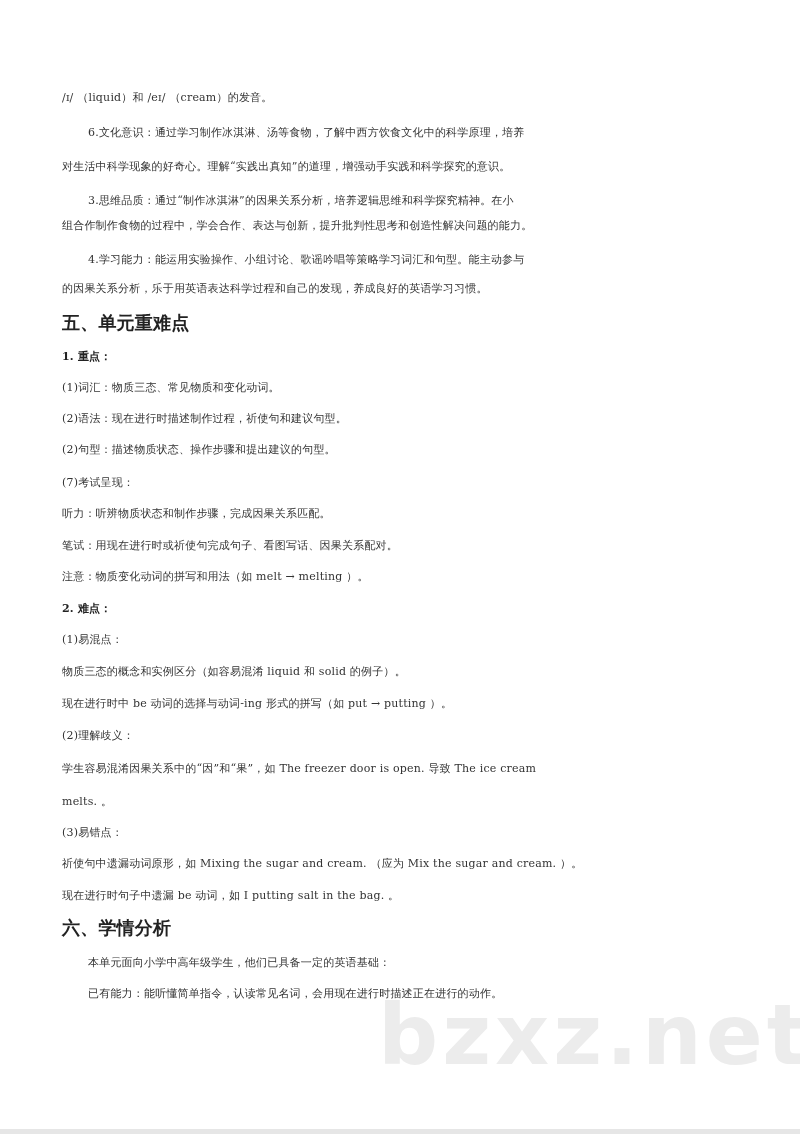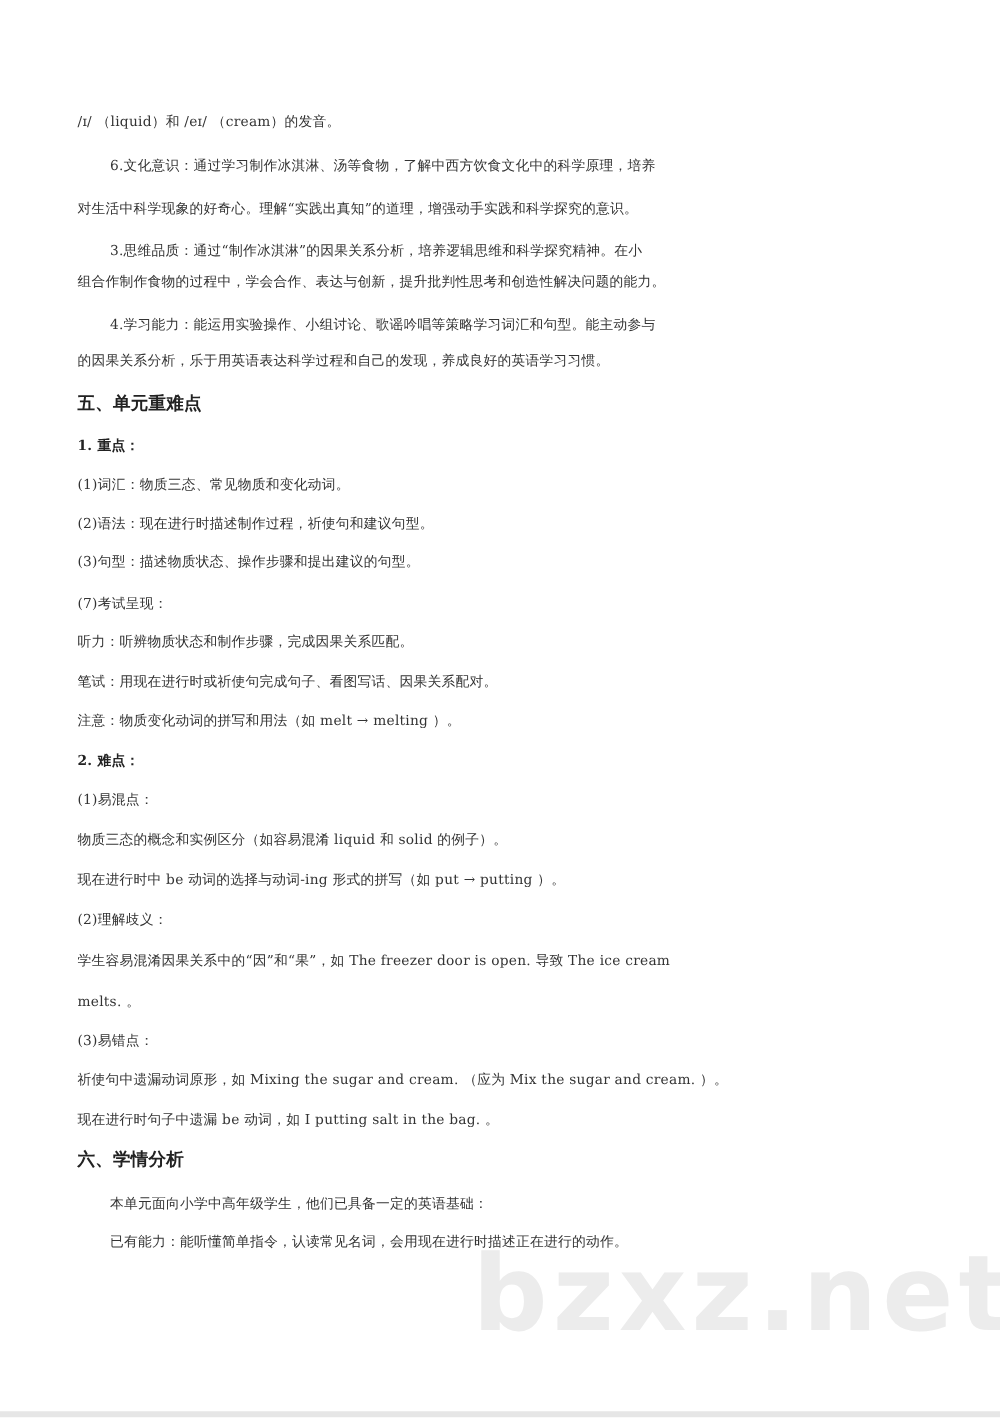--- a/index.html
+++ b/index.html
@@ -6,21 +6,21 @@
   body {
     width: 800px; height: 1134px; background: #ffffff; position: relative; overflow: hidden;
     font-family: "DejaVu Serif", "Liberation Serif", serif; color: #333333;
   }
   .page { position: absolute; left: 0; top: 0; width: 800px; height: 1134px; }
   .line {
     position: absolute; left: 62px; white-space: nowrap; font-size: 11px; line-height: 20px;
     letter-spacing: 0.2px;
   }
   .indent { left: 88px; }
-  .h2 { font-family: "DejaVu Sans", "Liberation Sans", sans-serif; font-size: 14px; font-weight: bold; color: #222; left: 62px; }
+  .h2 { font-family: "DejaVu Sans", "Liberation Sans", sans-serif; font-size: 18px; font-weight: bold; color: #222; left: 62px; }
   .h3 { font-weight: bold; color: #222; }
   .watermark {
     position: absolute; left: 378px; top: 990px; font-family: "DejaVu Sans", "Liberation Sans", sans-serif;
     font-weight: bold; font-size: 84px; color: #ececec; letter-spacing: 4px; line-height: 90px;
   }
   .bottom-bar { position: absolute; left: 0; top: 1129px; width: 800px; height: 5px; background: #e6e6e6; }
 </style>
 </head>
 <body>
 
@@ -30,21 +30,21 @@
   <div class="line" style="top:157px;">对生活中科学现象的好奇心。理解“实践出真知”的道理，增强动手实践和科学探究的意识。</div>
   <div class="line indent" style="top:191px;">3.思维品质：通过“制作冰淇淋”的因果关系分析，培养逻辑思维和科学探究精神。在小</div>
   <div class="line" style="top:216px;">组合作制作食物的过程中，学会合作、表达与创新，提升批判性思考和创造性解决问题的能力。</div>
   <div class="line indent" style="top:250px;">4.学习能力：能运用实验操作、小组讨论、歌谣吟唱等策略学习词汇和句型。能主动参与</div>
   <div class="line" style="top:279px;">的因果关系分析，乐于用英语表达科学过程和自己的发现，养成良好的英语学习习惯。</div>
 
   <div class="line h2" style="top:313px;">五、单元重难点</div>
   <div class="line h3" style="top:347px;">1. 重点：</div>
   <div class="line" style="top:378px;">(1)词汇：物质三态、常见物质和变化动词。</div>
   <div class="line" style="top:409px;">(2)语法：现在进行时描述制作过程，祈使句和建议句型。</div>
-  <div class="line" style="top:440px;">(3)句型：描述物质状态、操作步骤和提出建议的句型。</div>
+  <div class="line" style="top:440px;">(2)句型：描述物质状态、操作步骤和提出建议的句型。</div>
   <div class="line" style="top:473px;">(7)考试呈现：</div>
   <div class="line" style="top:504px;">听力：听辨物质状态和制作步骤，完成因果关系匹配。</div>
   <div class="line" style="top:536px;">笔试：用现在进行时或祈使句完成句子、看图写话、因果关系配对。</div>
   <div class="line" style="top:567px;">注意：物质变化动词的拼写和用法（如  melt → melting ）。</div>
 
   <div class="line h3" style="top:599px;">2. 难点：</div>
   <div class="line" style="top:630px;">(1)易混点：</div>
   <div class="line" style="top:662px;">物质三态的概念和实例区分（如容易混淆  liquid  和  solid  的例子）。</div>
   <div class="line" style="top:694px;">现在进行时中  be  动词的选择与动词-ing 形式的拼写（如  put → putting ）。</div>
   <div class="line" style="top:726px;">(2)理解歧义：</div>

